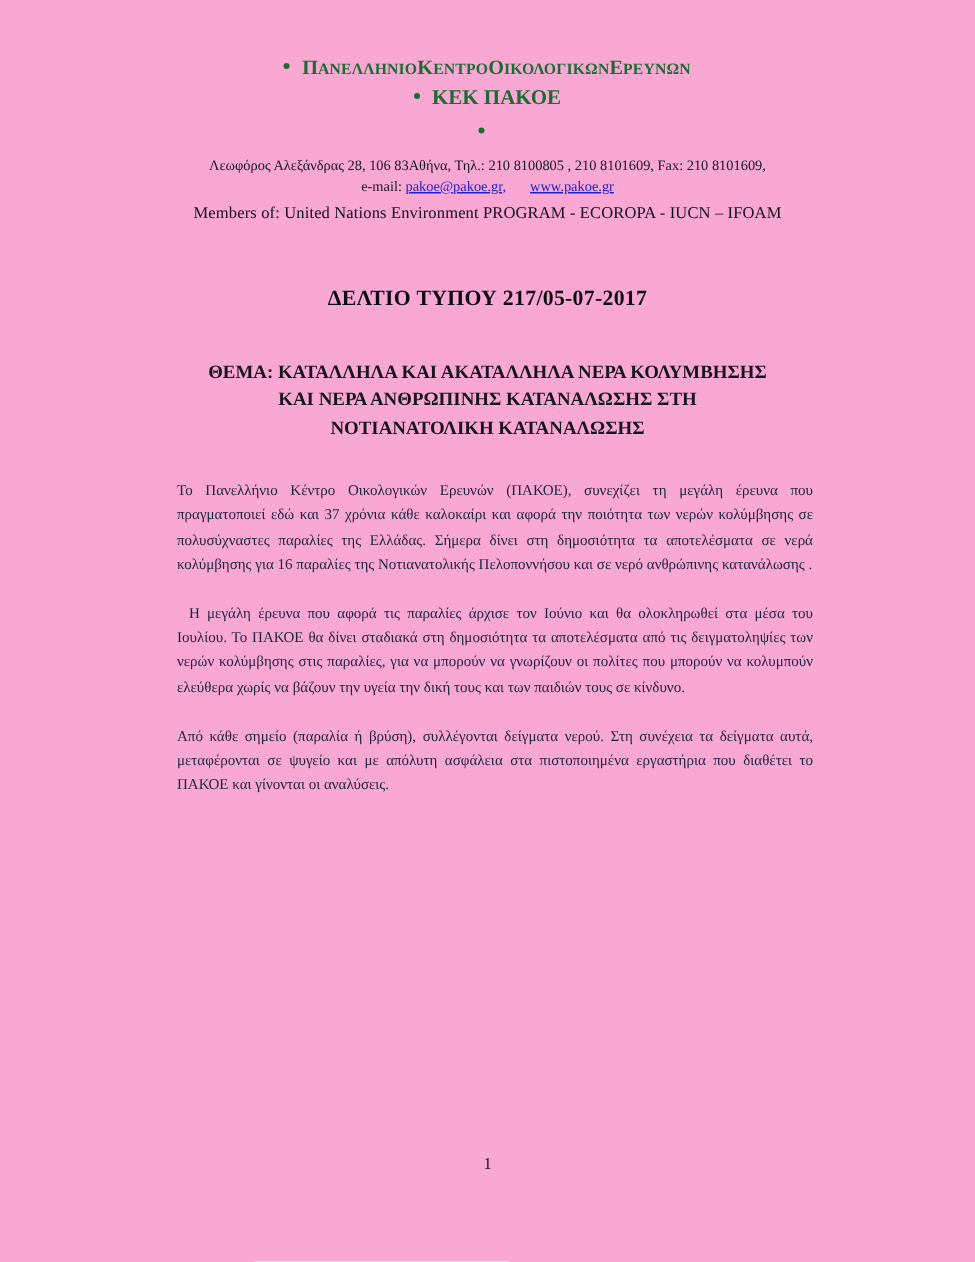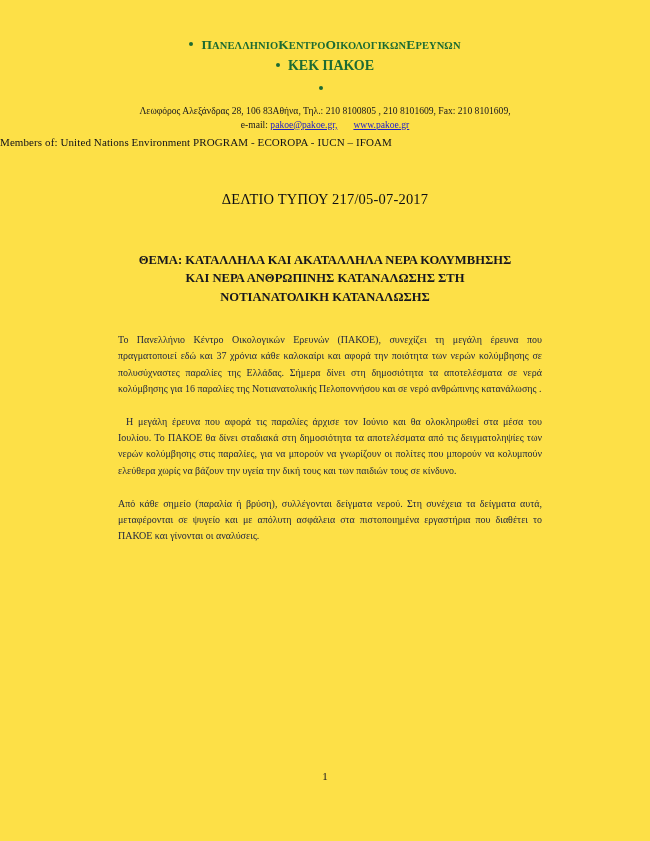--- a/index.html
+++ b/index.html
@@ -9,21 +9,21 @@
   }
   body {
     font-family: "Liberation Serif", "DejaVu Serif", serif;
     color: #1a1a2e;
   }
   .page {
     position: relative;
     width: 650px;
     height: 841px;
     margin: 0 auto;
-    background: #fde047;
+    background: #f9a8d4;
     box-sizing: border-box;
     overflow: hidden;
   }
 
   
   .letterhead {
     padding-top: 36px;
     text-align: center;
     color: #1d6b32;
   }
@@ -58,39 +58,39 @@
     color: #15151f;
     line-height: 1.45;
     font-family: "Liberation Serif", "DejaVu Serif", serif;
   }
   .contact a {
     color: #2020c8;
   }
   .contact .sp { display: inline-block; width: 16px; }
   .members {
     margin-top: 4px;
-    text-align: left;
+    text-align: center;
     font-size: 11px;
     color: #101018;
     letter-spacing: 0.1px;
   }
 
   
   .release-title {
     margin-top: 43px;
     text-align: center;
     font-size: 14.5px;
-    font-weight: normal;
+    font-weight: bold;
     color: #0d0d14;
     letter-spacing: 0.2px;
   }
 
   
   .subject {
-    margin-top: 43px;
+    margin-top: 31px;
     text-align: center;
     font-size: 12.6px;
     font-weight: bold;
     color: #16161e;
     line-height: 1.5;
     padding: 0 38px;
   }
   .subject .ln { display: block; }
 
   

